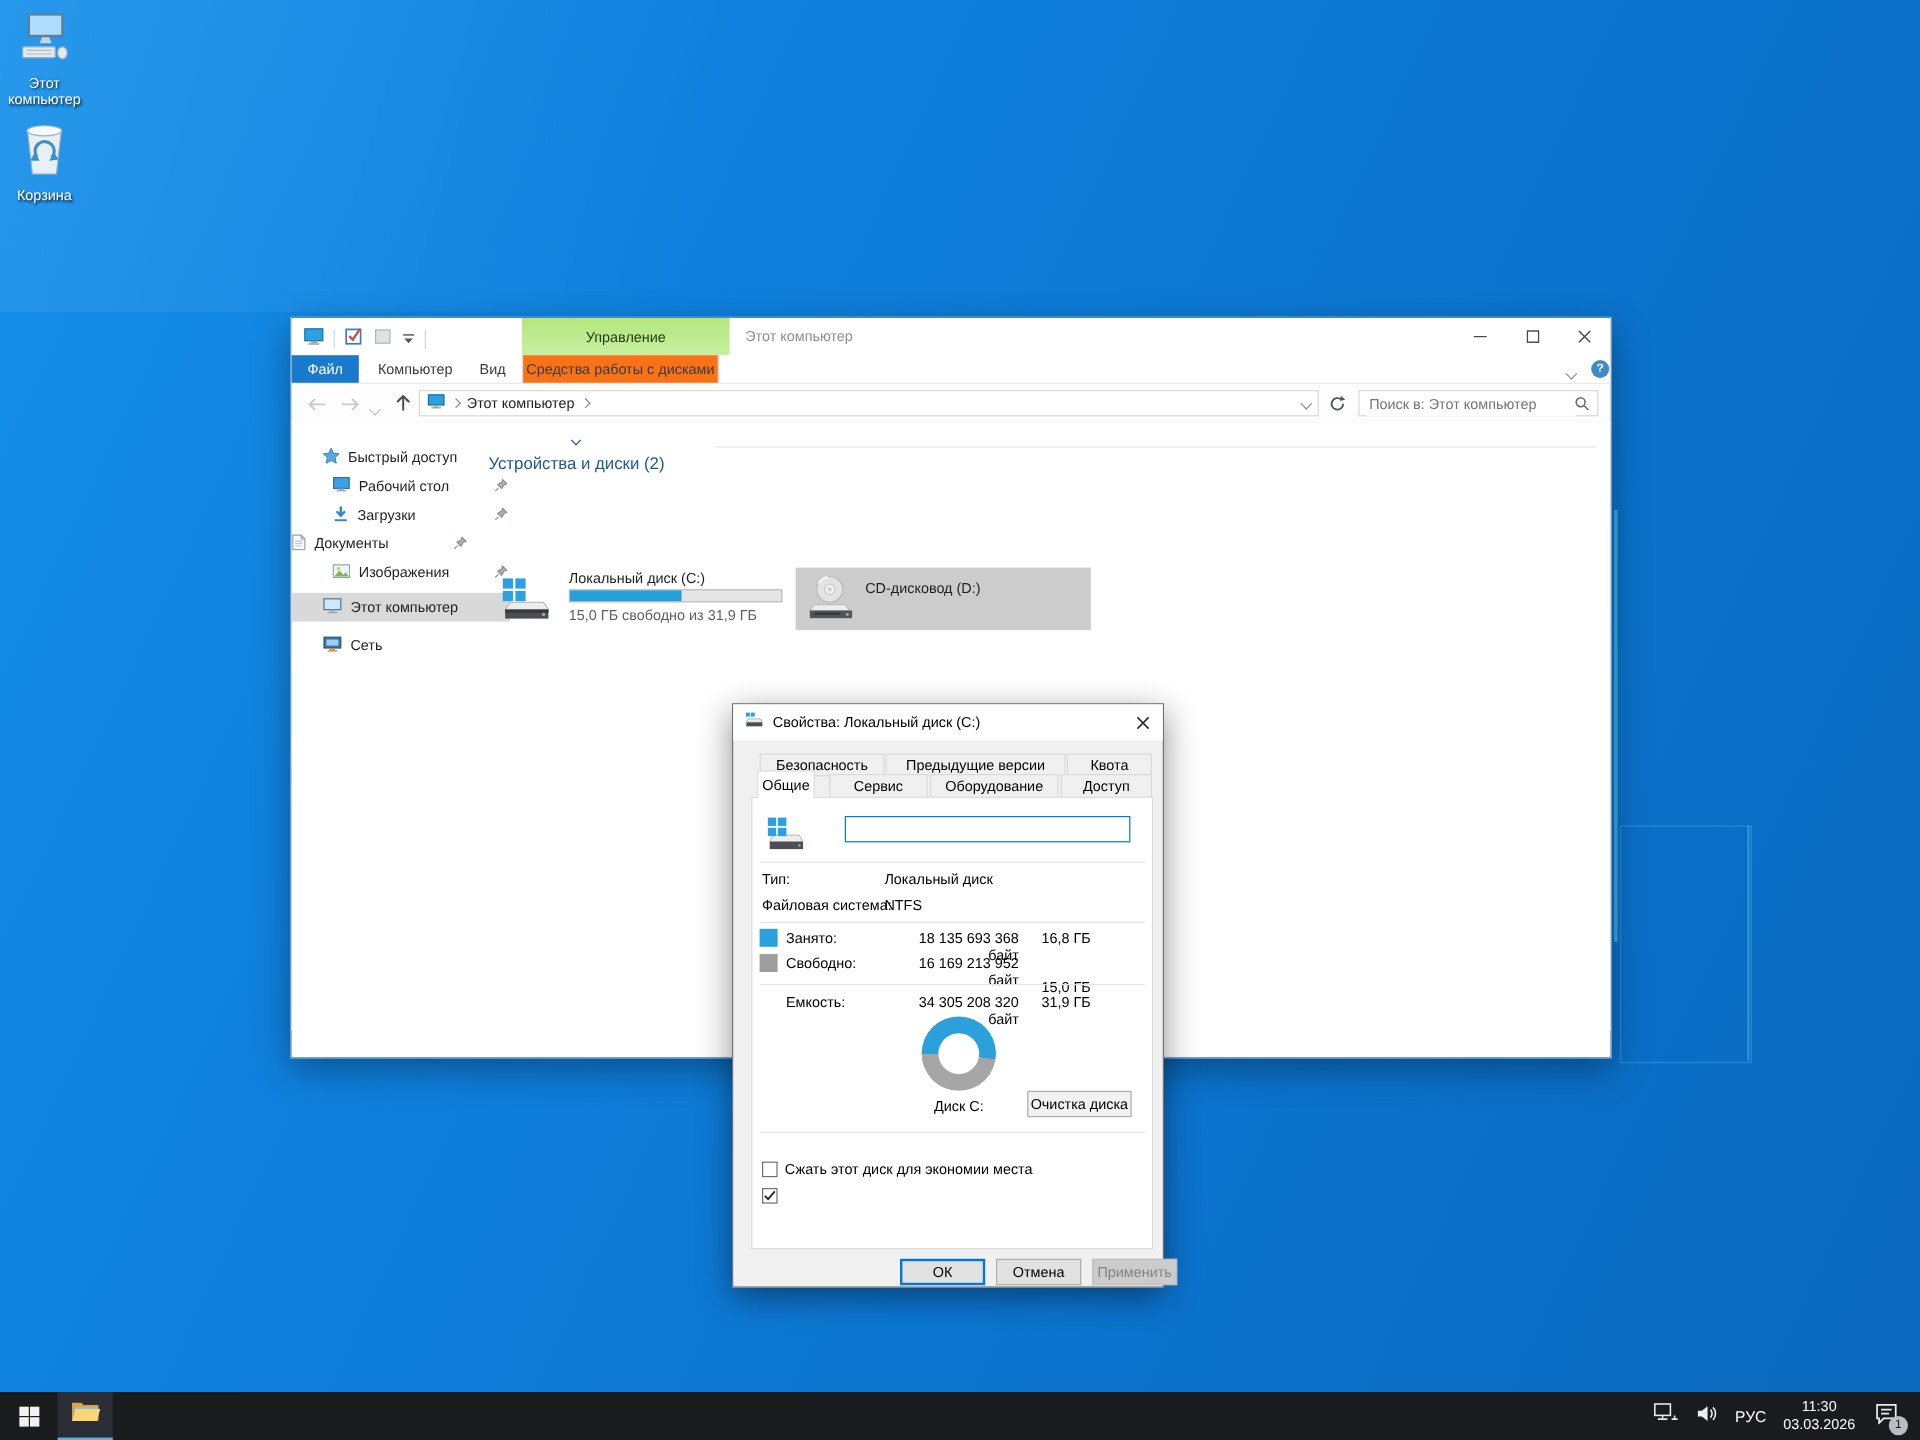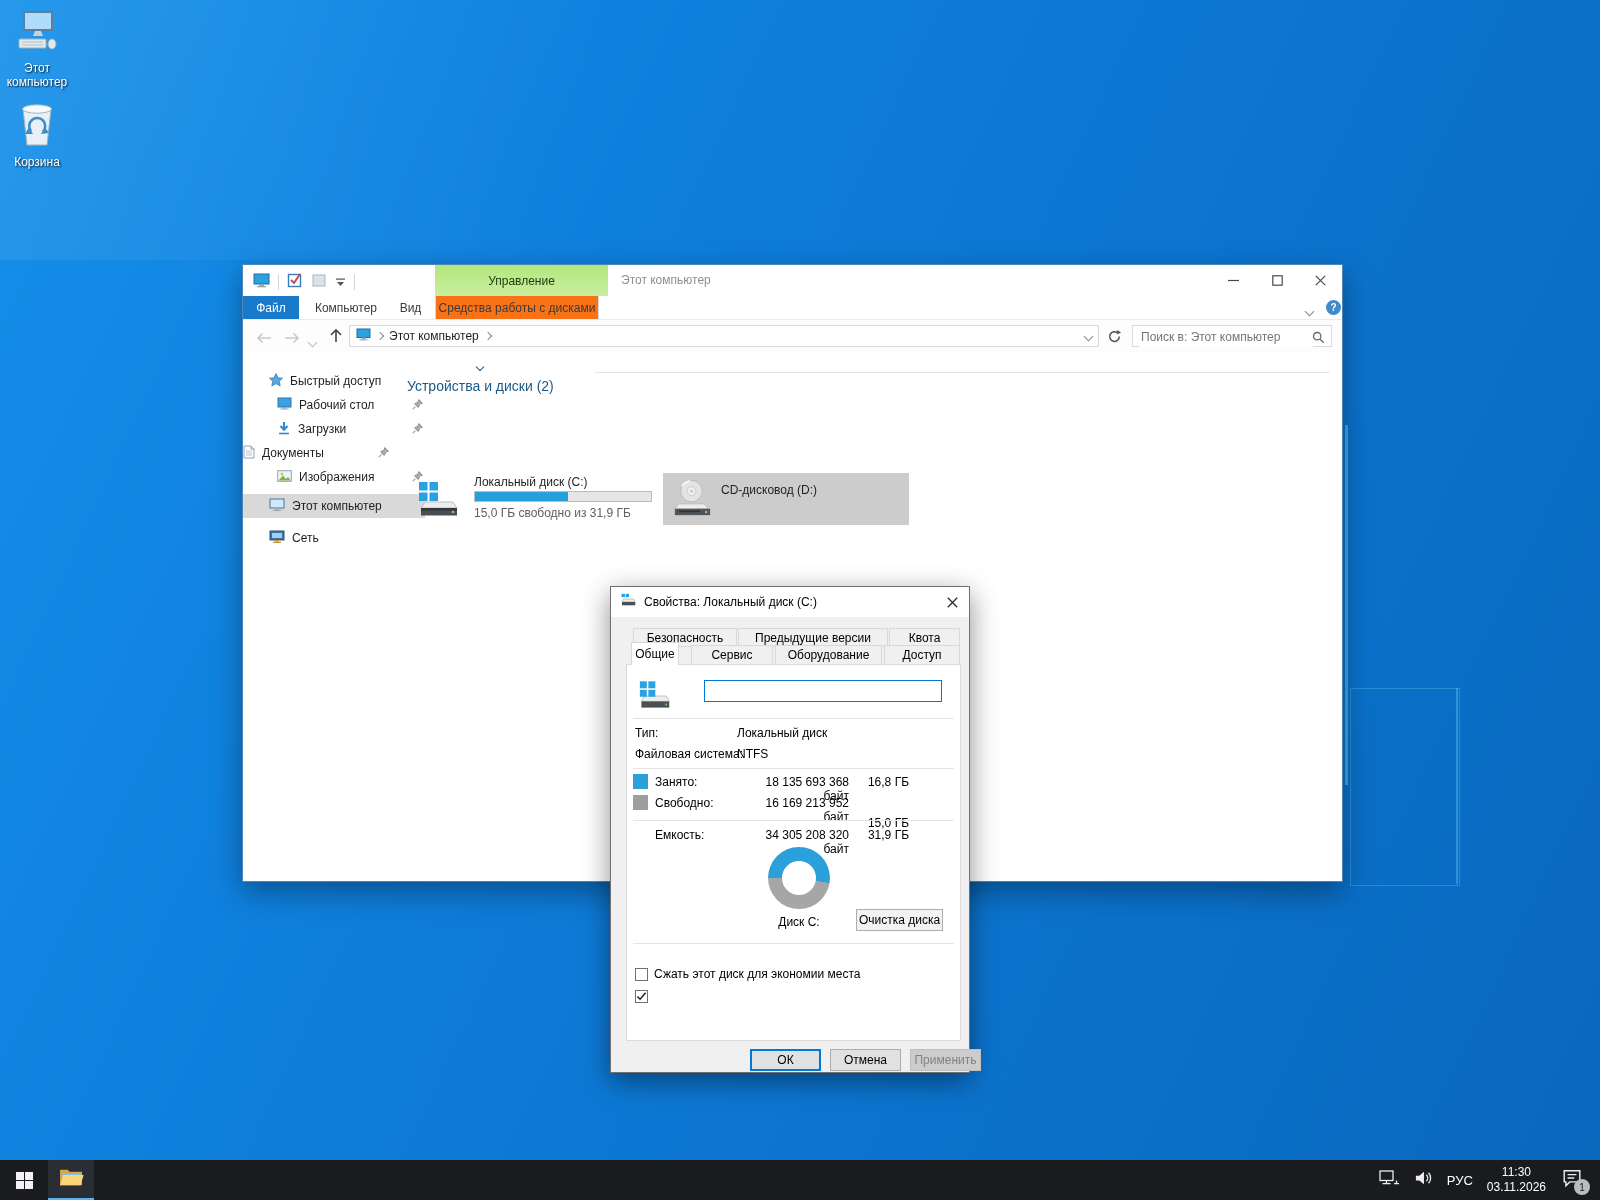--- a/index.html
+++ b/index.html
@@ -513,21 +513,21 @@
       </span>
       <span style="margin-right:14px;">
         <svg width="19" height="16" viewBox="0 0 20 16">
             <path d="M2 5.5 h3.5 l5 -4 v13 l-5 -4 h-3.5 z" fill="#ececec"></path>
             <path d="M13 4.5 a5 5 0 0 1 0 7 M15.3 2.5 a8 8 0 0 1 0 11" stroke="#ececec" stroke-width="1.4" fill="none"></path>
           </svg>
       </span>
       <span style="margin-right:14px;font-size:13px;">РУС</span>
       <span style="margin-right:16px;text-align:center;font-size:12px;line-height:15px;">
         <span style="display:block;">11:30</span>
-        <span style="display:block;">03.11.2026</span>
+        <span style="display:block;">03.03.2026</span>
       </span>
       <span style="margin-right:18px;position:relative;">
         <svg width="20" height="18" viewBox="0 0 18 16">
             <path d="M2 1.5 h14 v10 h-9 l-3.5 3.5 v-3.5 h-1.5 z" fill="none" stroke="#ececec" stroke-width="1.3"></path>
             <path d="M5 5 h8 M5 8 h6" stroke="#ececec" stroke-width="1.2"></path>
           </svg>
         <span style="position:absolute;right:-8px;bottom:-4px;width:16px;height:16px;border-radius:50%;background:#b9bdc1;color:#1a1a1a;font-size:10px;display:flex;align-items:center;justify-content:center;">1</span>
       </span>
     </div>
   </div>

